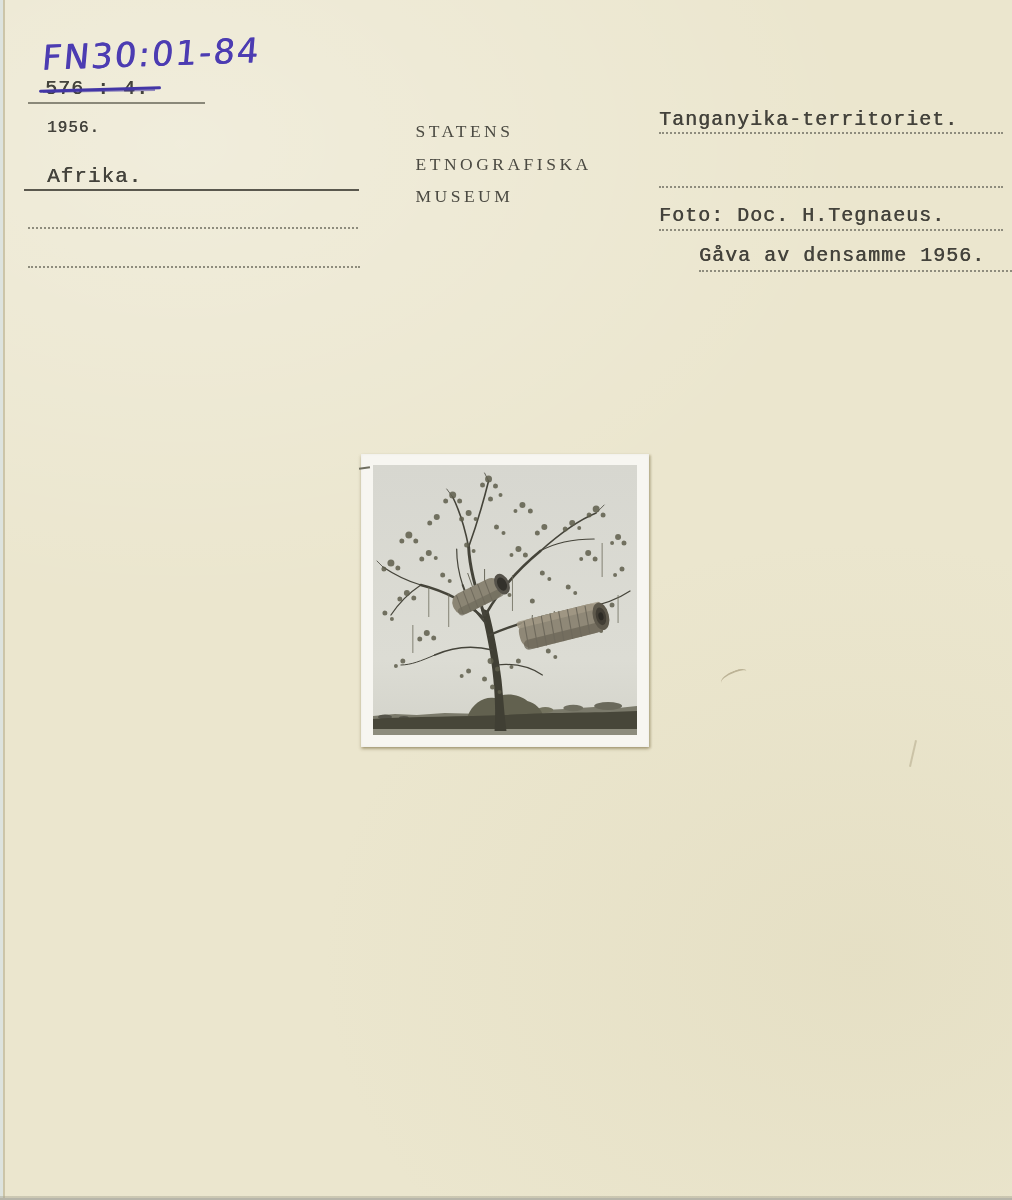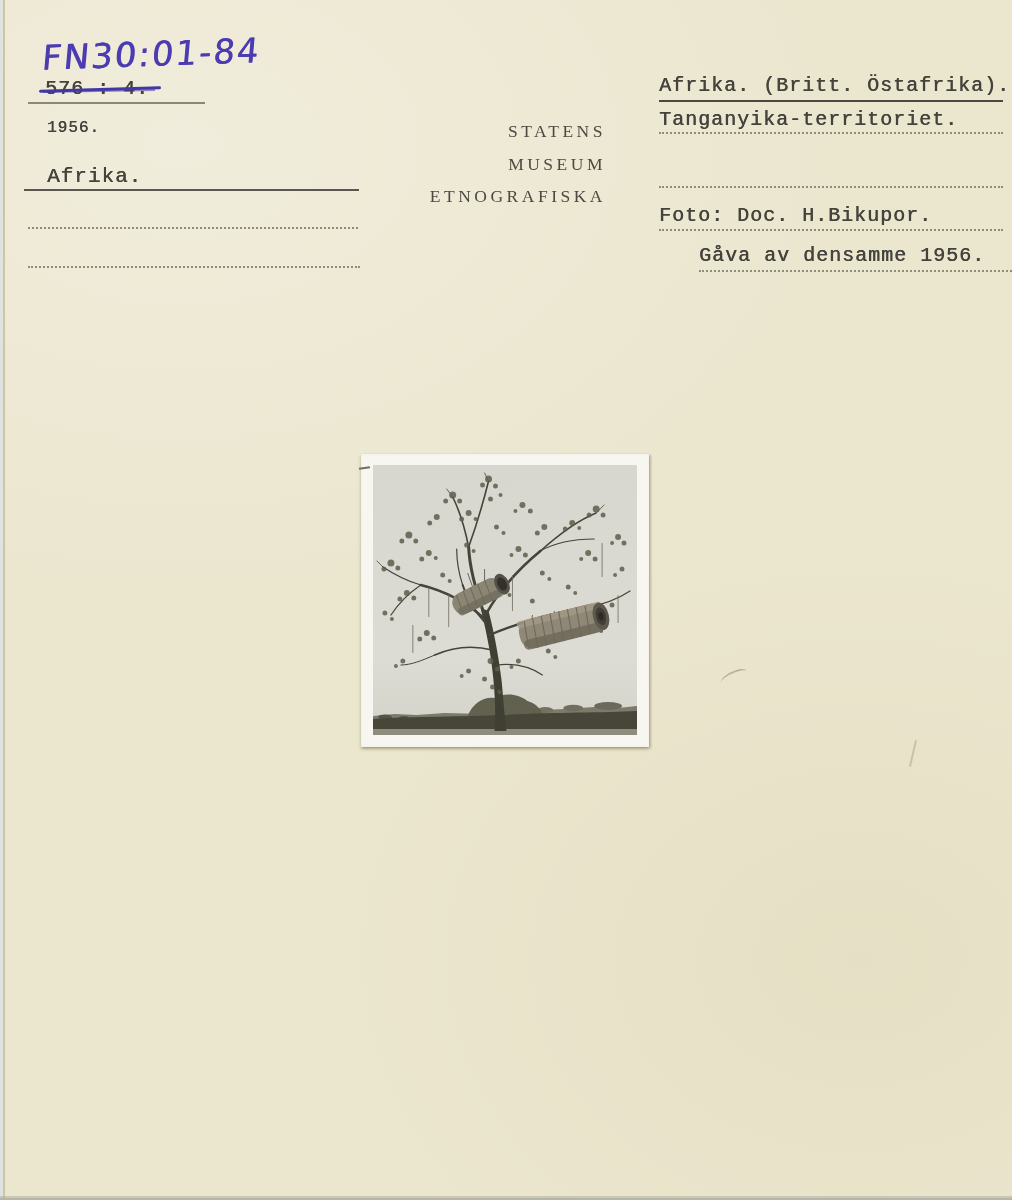--- a/index.html
+++ b/index.html
@@ -61,22 +61,22 @@
   .year    { position:absolute; left:47px; top:119px; font-size:16px; }
   .subject { position:absolute; left:47px; top:165px; font-size:21px; }
   .solid-underline { position:absolute; left:24px; top:189px; width:335px; height:2px; background:#5a584e; }
 
   .dotted { position:absolute; border-top:2px dotted #8e8c7d; height:0; }
   .d1 { left:28px; top:227px; width:330px; }
   .d2 { left:28px; top:266px; width:332px; }
 
   
   .institution {
-    position:absolute; left:392px; top:115px; width:214px;
-    text-align:right;
+    position:absolute; left:412px; top:115px; width:214px;
+    text-align:left;
     font-family:"Liberation Serif", serif;
     font-size:17.5px; letter-spacing:3.5px; line-height:32.5px;
     color:#4b4a42; padding-left:3.5px;
   }
 
   
   .r-line {
     position:absolute; left:659px; width:344px;
     font-size:20px; white-space:nowrap; overflow:visible;
   }
@@ -122,28 +122,27 @@
   </div>
   <div class="rule1"></div>
   <div class="year type">1956.</div>
   <div class="subject type">Afrika.</div>
   <div class="solid-underline"></div>
   <div class="dotted d1"></div>
   <div class="dotted d2"></div>
 
   <div class="institution">
     <div>STATENS</div>
+    <div>ETNOGRAFISKA</div>
     <div>MUSEUM</div>
-    <div>ETNOGRAFISKA</div>
   </div>
 
-  <div class="r-line r-region type">Afrika. (Britt. Östafrika).</div>
   <div class="r-line r-territory type">Tanganyika-territoriet.</div>
   <div class="r-line r-empty"></div>
-  <div class="r-line r-foto type">Foto: Doc. H.Bikupor.</div>
+  <div class="r-line r-foto type">Foto: Doc. H.Tegnaeus.</div>
   <div class="r-line r-gava type">Gåva av densamme 1956.</div>
 
   <div class="photo-paper">
     <div class="tear"></div>
     <svg class="photo-img" viewBox="0 0 265 270" preserveAspectRatio="none" role="img" aria-label="Black-and-white photograph of a tree with two cylindrical log beehives hanging from its branches above an open landscape">
       <defs>
         <linearGradient id="sky" x1="0" y1="0" x2="0" y2="1">
           <stop offset="0" stop-color="#d7d7d0"></stop>
           <stop offset="0.72" stop-color="#dcdcd4"></stop>
           <stop offset="1" stop-color="#d3d3ca"></stop>

